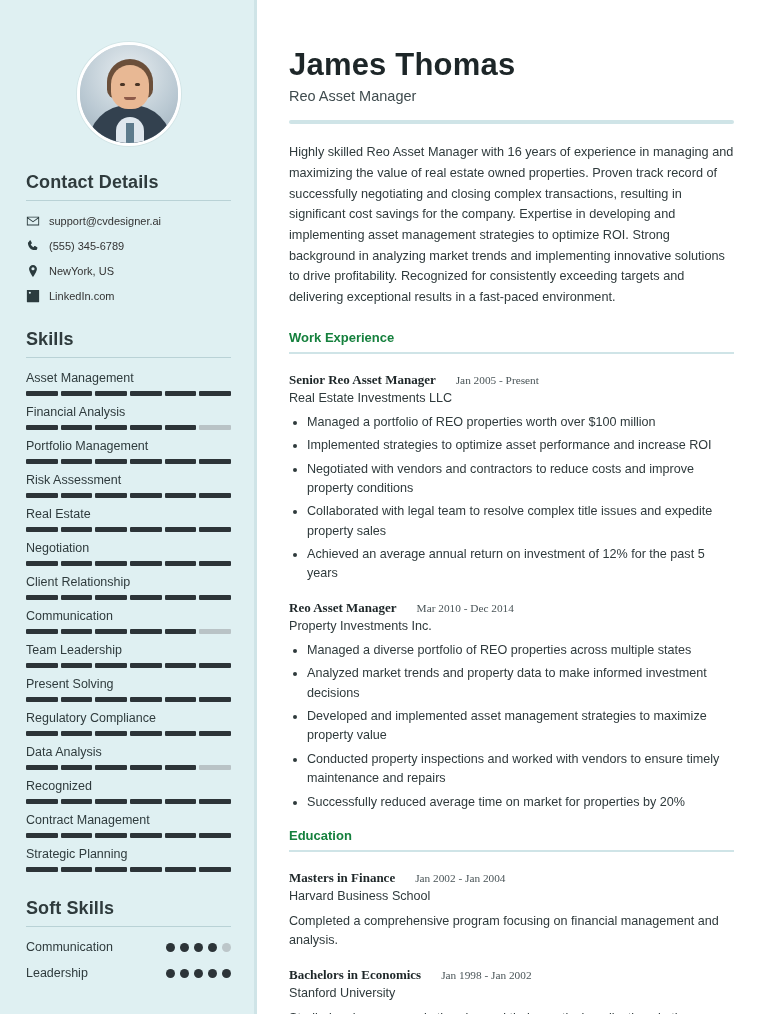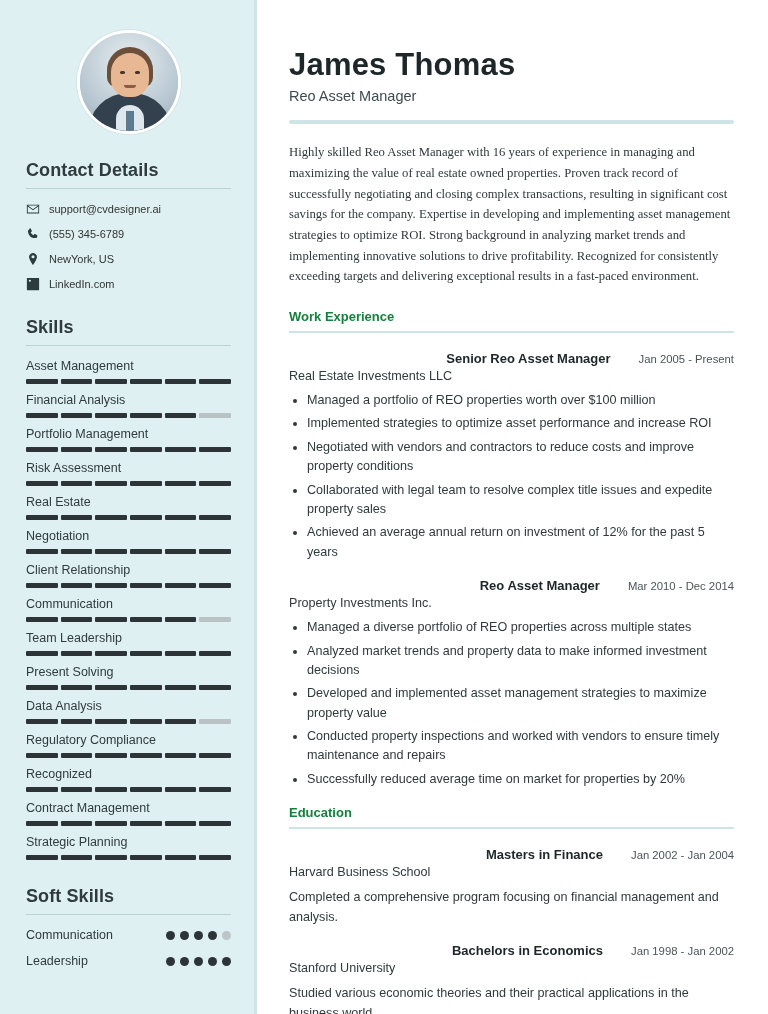--- a/index.html
+++ b/index.html
@@ -15,21 +15,21 @@
     width: 768px;
     height: 1014px;
     display: flex;
     overflow: hidden;
   }
   
   .sidebar {
     width: 257px;
     min-width: 257px;
     background: #dff0f2;
-    padding: 30px 26px 0 26px;
+    padding: 42px 26px 0 26px;
     position: relative;
   }
   .sidebar::after {
     content: "";
     position: absolute;
     top: 0; right: 0; bottom: 0;
     width: 3px;
     background: #cfe4e7;
   }
   .avatar-wrap {
@@ -187,36 +187,36 @@
     height: 4px;
     background: #cfe4e7;
     margin: 16px 0 18px 0;
     border-radius: 2px;
   }
   .summary {
     font-size: 12.7px;
     line-height: 1.63;
     color: #2f3a3c;
     margin-bottom: 22px;
-    font-family: Liberation Serif, serif;
   }
   .section-title {
     font-size: 13px;
     font-weight: bold;
     color: #15803d;
     padding-bottom: 7px;
     border-bottom: 2px solid #cfe4e7;
     margin-bottom: 18px;
   }
   .entry { margin-bottom: 16px; }
   .entry-head {
     display: flex;
-    justify-content: flex-end;
+    justify-content: flex-start;
     align-items: baseline;
-    gap: 28px;
+    gap: 20px;
+    font-family: Liberation Serif, serif;
   }
   .entry-role {
     font-size: 13px;
     font-weight: bold;
     color: #1d2628;
   }
   .entry-date {
     font-size: 11.3px;
     color: #4a5558;
     white-space: nowrap;
@@ -407,39 +407,39 @@
           <div class="skill-bar">
             <span class="skill-seg on"></span>
             <span class="skill-seg on"></span>
             <span class="skill-seg on"></span>
             <span class="skill-seg on"></span>
             <span class="skill-seg on"></span>
             <span class="skill-seg on"></span>
           </div>
         </div>
         <div class="skill">
+          <div class="skill-label">Regulatory Compliance</div>
+          <div class="skill-bar">
+            <span class="skill-seg on"></span>
+            <span class="skill-seg on"></span>
+            <span class="skill-seg on"></span>
+            <span class="skill-seg on"></span>
+            <span class="skill-seg on"></span>
+            <span class="skill-seg on"></span>
+          </div>
+        </div>
+        <div class="skill">
           <div class="skill-label">Data Analysis</div>
           <div class="skill-bar">
             <span class="skill-seg on"></span>
             <span class="skill-seg on"></span>
             <span class="skill-seg on"></span>
             <span class="skill-seg on"></span>
             <span class="skill-seg on"></span>
             <span class="skill-seg"></span>
-          </div>
-        </div>
-        <div class="skill">
-          <div class="skill-label">Regulatory Compliance</div>
-          <div class="skill-bar">
-            <span class="skill-seg on"></span>
-            <span class="skill-seg on"></span>
-            <span class="skill-seg on"></span>
-            <span class="skill-seg on"></span>
-            <span class="skill-seg on"></span>
-            <span class="skill-seg on"></span>
           </div>
         </div>
         <div class="skill">
           <div class="skill-label">Recognized</div>
           <div class="skill-bar">
             <span class="skill-seg on"></span>
             <span class="skill-seg on"></span>
             <span class="skill-seg on"></span>
             <span class="skill-seg on"></span>
             <span class="skill-seg on"></span>

